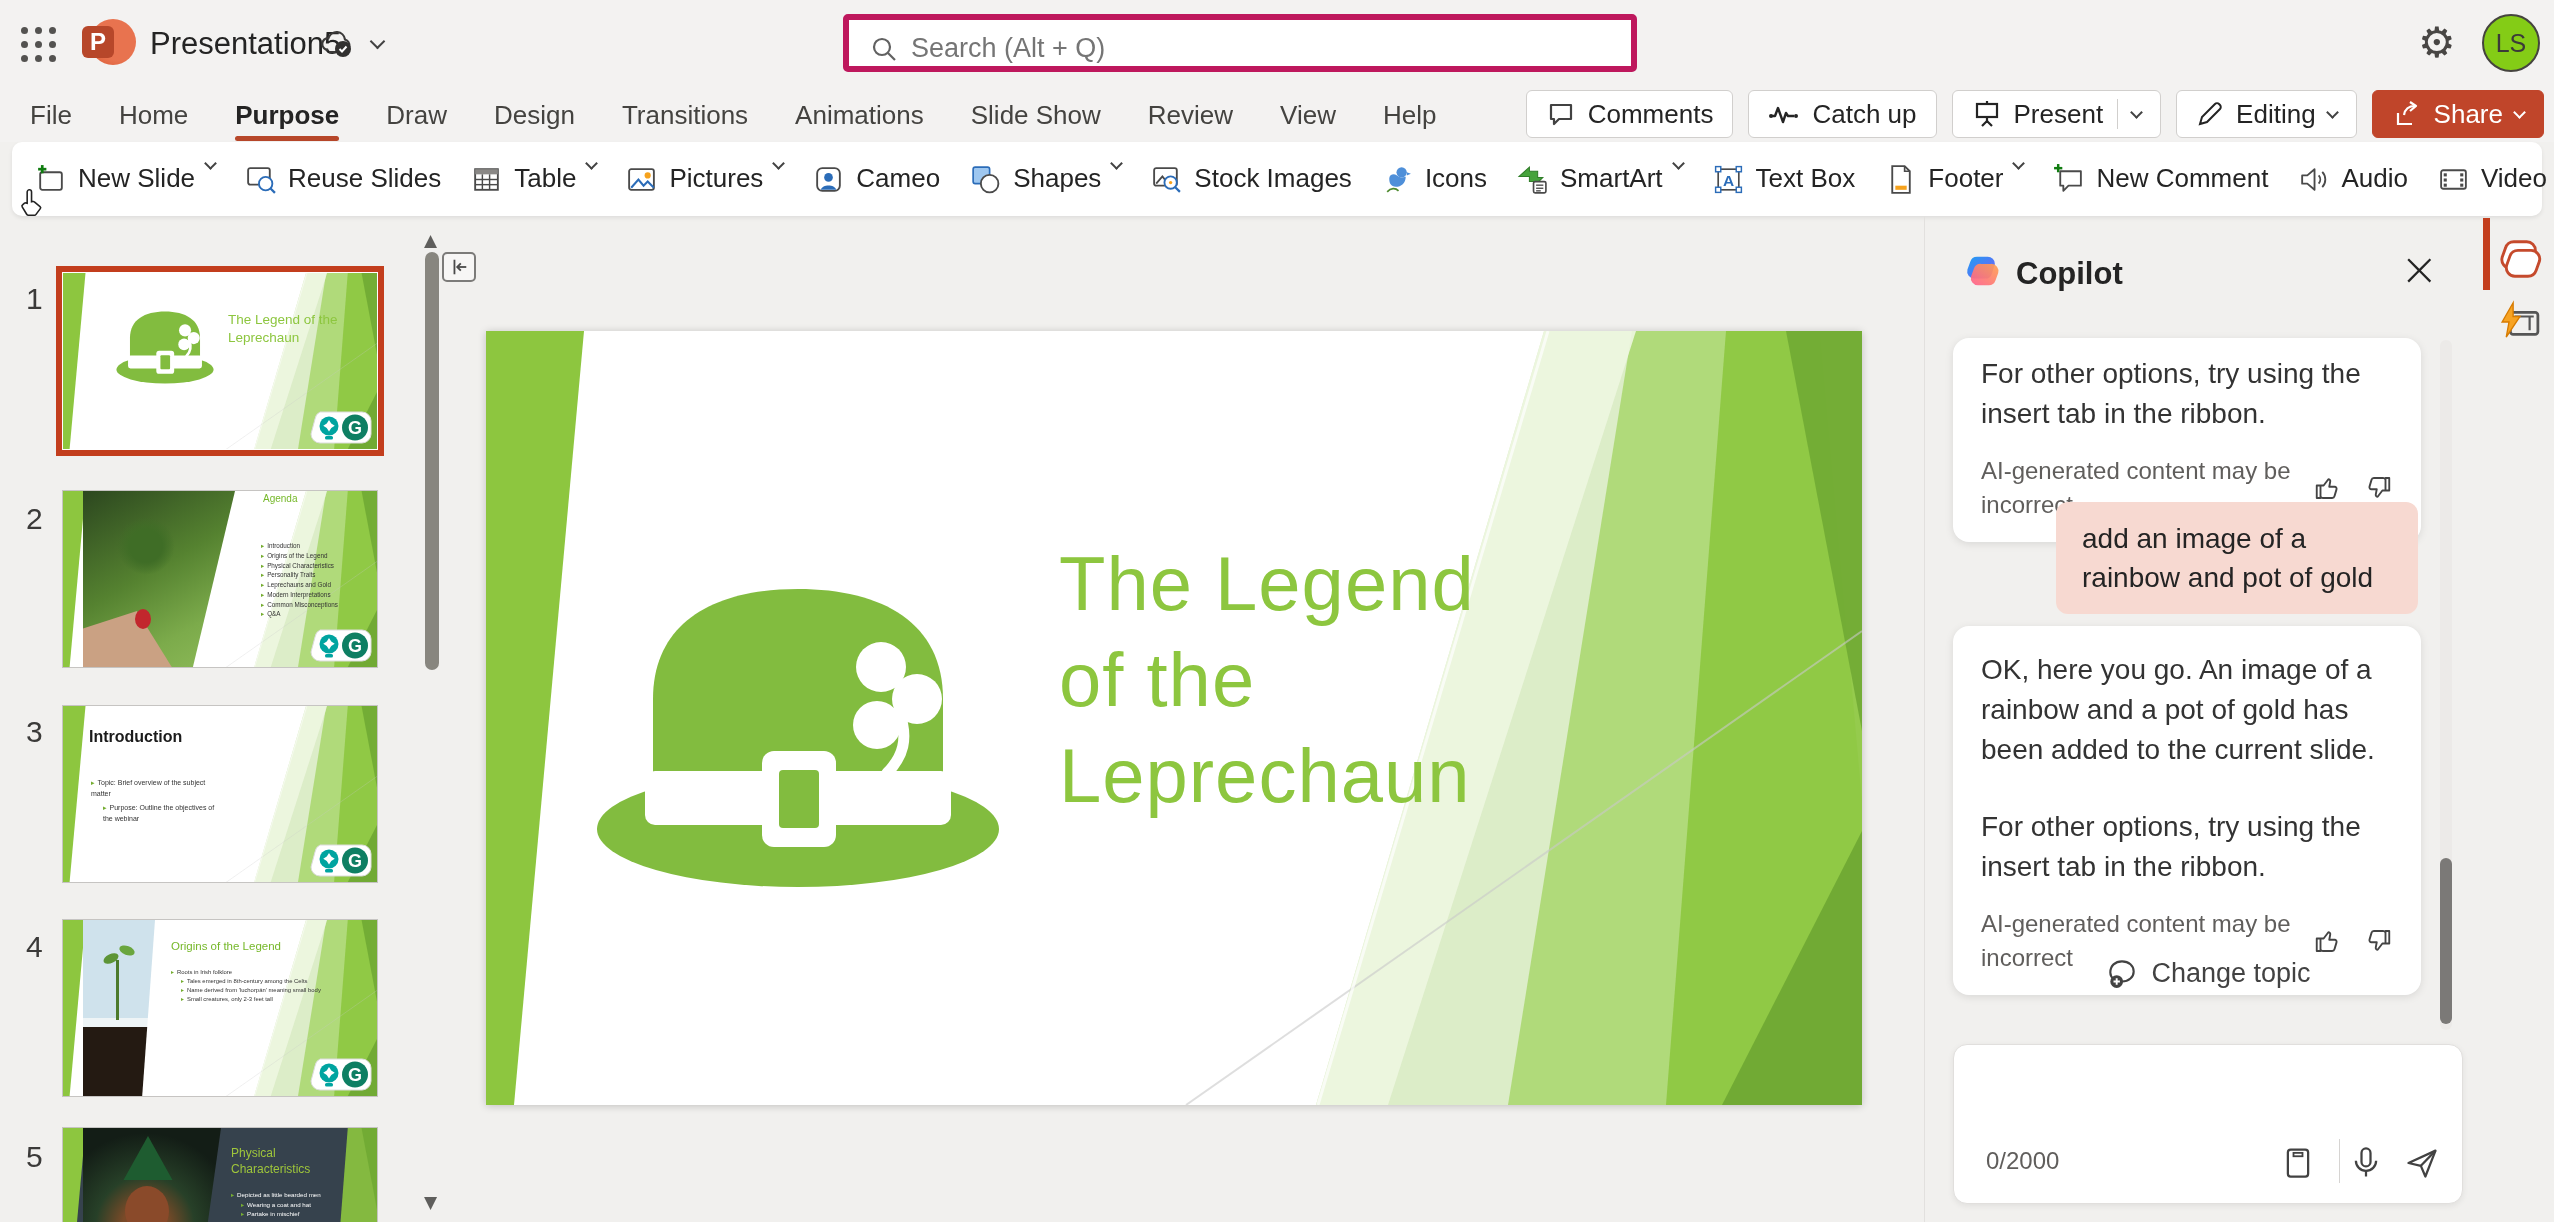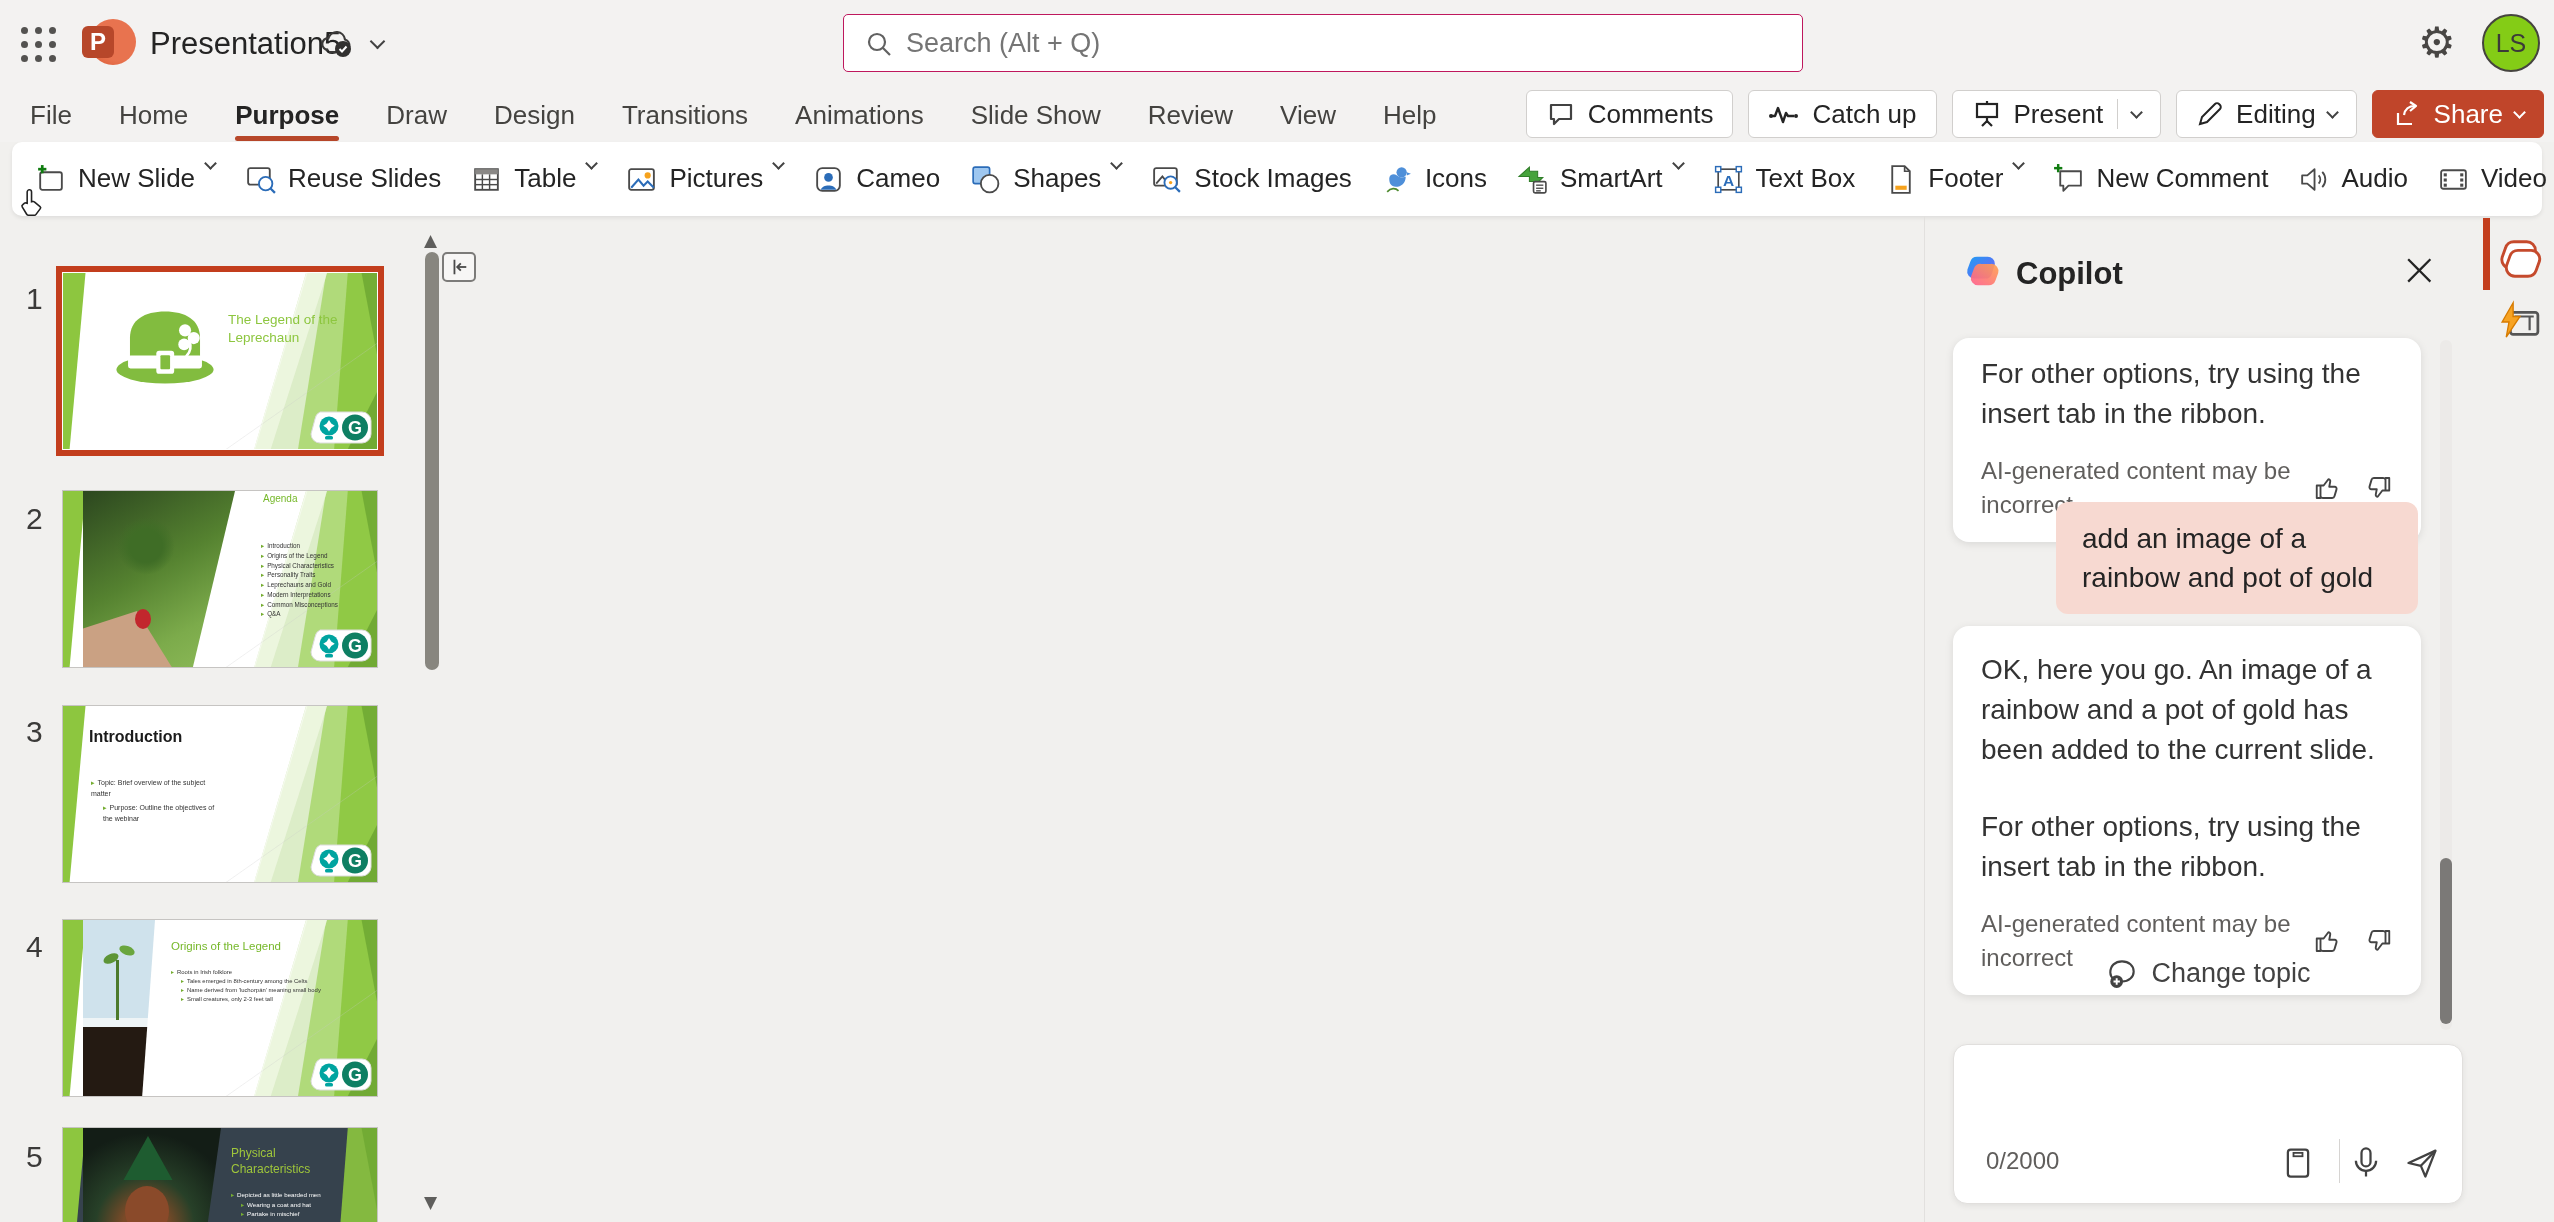--- a/index.html
+++ b/index.html
@@ -11,21 +11,21 @@
   #topbar{position:absolute;left:0;top:0;width:2554px;height:88px;background:#f3f2f1}
   #launcher{position:absolute;left:18px;top:24px;width:40px;height:40px;display:grid;grid-template-columns:repeat(3,1fr);gap:7px;padding:3px;cursor:pointer}
   #launcher i{width:7px;height:7px;border-radius:50%;background:#535250}
   #pptlogo{position:absolute;left:82px;top:16px;width:54px;height:54px}
   #pptlogo .blob{position:absolute;left:8px;top:3px;width:46px;height:46px;border-radius:50%;background:radial-gradient(circle at 65% 35%,#e8734f 0 60%,#d8552f 100%)}
   #pptlogo .sq{position:absolute;left:0;top:10px;width:32px;height:32px;border-radius:6px;background:#b7472a;color:#fff;font-weight:bold;font-size:24px;display:flex;align-items:center;justify-content:center}
   #docTitle{position:absolute;left:150px;top:26px;font-size:31px;color:#242424}
   #cloudIcon{position:absolute;left:318px;top:26px}
   .chev{display:inline-block;width:11px;height:11px;border-right:2.6px solid #424242;border-bottom:2.6px solid #424242;transform:rotate(45deg)}
   #titleChev{position:absolute;left:372px;top:36px}
-  #searchBox{position:absolute;left:843px;top:14px;width:960px;height:58px;background:#fff;border:1px solid #be185d;border-radius:5px}
+  #searchBox{position:absolute;left:843px;top:14px;width:794px;height:58px;background:#fff;border:6px solid #be185d;border-radius:5px}
   #searchBox svg{position:absolute;left:20px;top:14px}
   #searchBox input{position:absolute;left:62px;top:0;width:720px;height:56px;border:0;outline:none;font-size:27px;color:#605e5c;background:transparent;font-family:"Liberation Sans",sans-serif}
   #gearBtn{position:absolute;left:2418px;top:18px;font-size:42px;color:#484644;font-family:"DejaVu Sans",sans-serif;cursor:pointer}
   #avatar{position:absolute;left:2482px;top:14px;width:58px;height:58px;border-radius:50%;background:#84cc16;border:2px solid #45443f;display:flex;align-items:center;justify-content:center;font-size:25px;color:#3b3a39}
 
   
   #menurow{position:absolute;left:0;top:88px;width:2554px;height:54px;background:#f3f2f1}
   #menus{position:absolute;left:30px;top:0;height:54px;display:flex;align-items:center;gap:47px}
   .mitem{font-size:26px;color:#444340;position:relative;cursor:pointer;white-space:nowrap}
   .mitem.active{color:#242424;font-weight:bold}
@@ -474,20 +474,33 @@
   <div id="tsb-thumb"></div>
   <div id="tsb-dn">▼</div>
   <div id="collapsePane">
     <svg width="22" height="20" viewBox="0 0 24 22">
         <line x1="7" y1="3" x2="7" y2="19" stroke="#4a4a4a" stroke-width="2"></line>
         <line x1="20" y1="11" x2="10" y2="11" stroke="#4a4a4a" stroke-width="2"></line>
         <path d="M14 7l-4 4 4 4" fill="none" stroke="#4a4a4a" stroke-width="2"></path>
       </svg>
   </div>
 
+  <div id="slide">
+    <svg style="position:absolute;left:0;top:0;width:1376px;height:774px" viewBox="0 0 1376 774" preserveAspectRatio="none">
+        <use href="#sym-deco"></use>
+      </svg>
+    <svg style="position:absolute;left:105px;top:250px;width:414px;height:318px" viewBox="0 0 414 318">
+        <use href="#sym-hat"></use>
+      </svg>
+    <div id="slideTitle">
+      <div>The Legend</div>
+      <div>of the</div>
+      <div>Leprechaun</div>
+    </div>
+  </div>
 
   <div id="panelDivider"></div>
   <svg id="cpLogo" viewBox="0 0 32 32">
       <use href="#sym-copilot"></use>
     </svg>
   <div id="cpTitle">Copilot</div>
   <div id="cpClose">×</div>
 
   <div class="card" style="top:338px">
     <div>For other options, try using the insert tab in the ribbon.</div>

